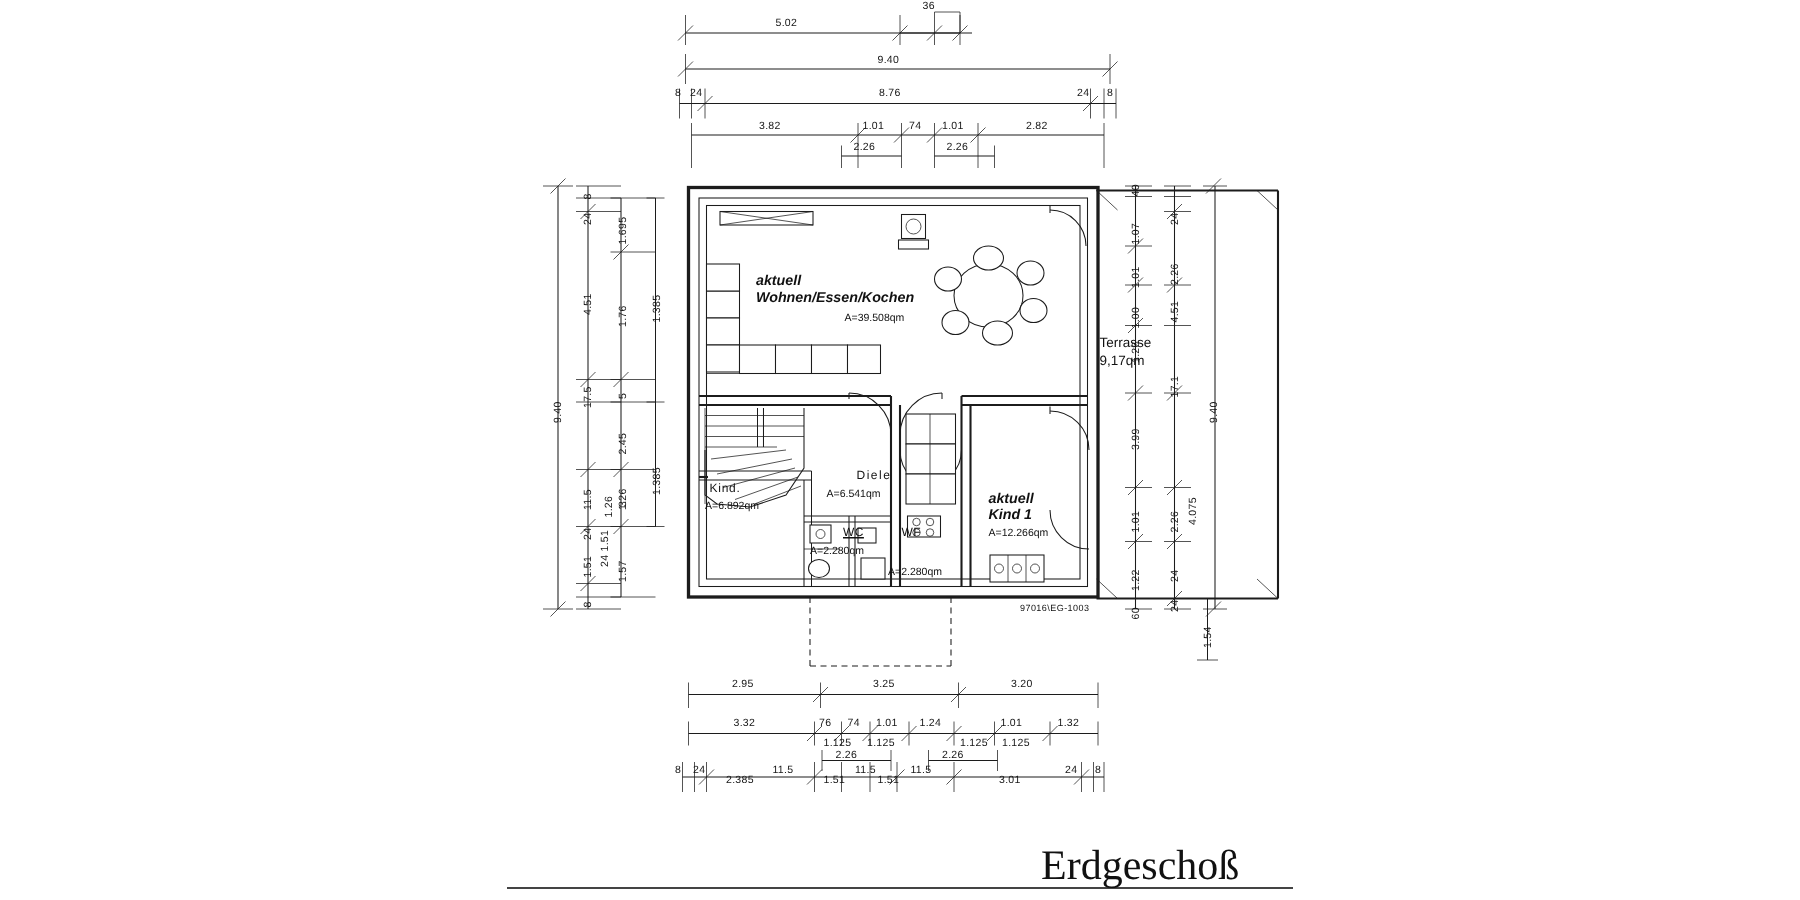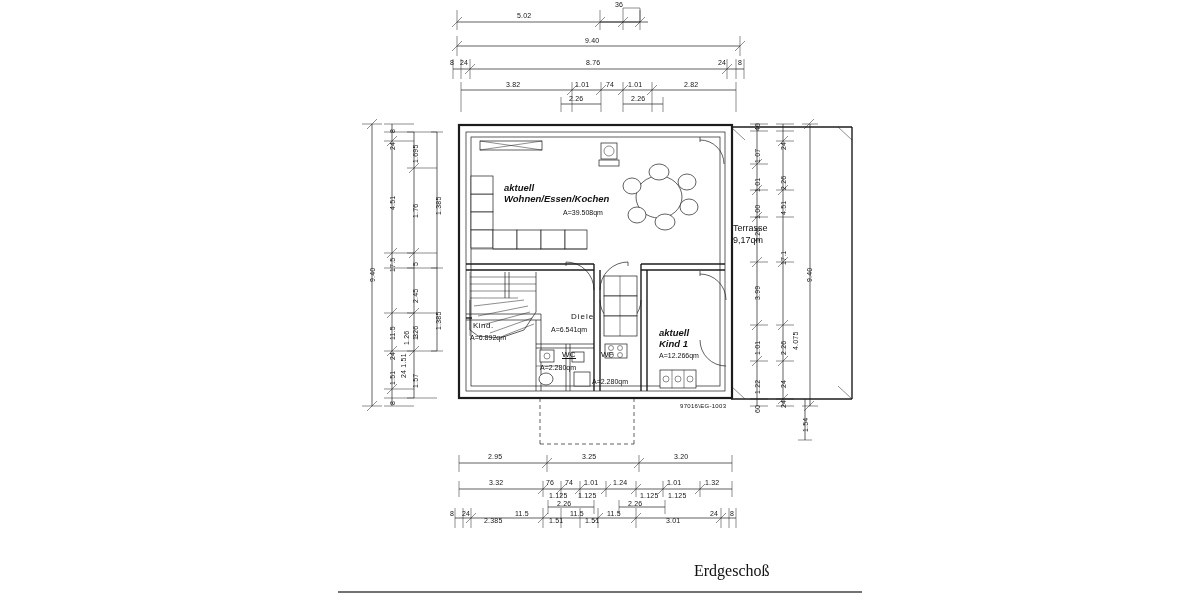--- a/index.html
+++ b/index.html
@@ -45,21 +45,21 @@
   }
   .area {
     position: absolute;
     font-size: 7px;
     white-space: nowrap;
     color: #111;
   }
   .title {
     position: absolute;
     font-family: "Liberation Serif", serif;
-    font-size: 16px;
+    font-size: 28px;
     color: #111;
     white-space: nowrap;
   }
   .terr {
     position: absolute;
     font-size: 9px;
     line-height: 1.2;
     white-space: nowrap;
     color: #111;
   }

